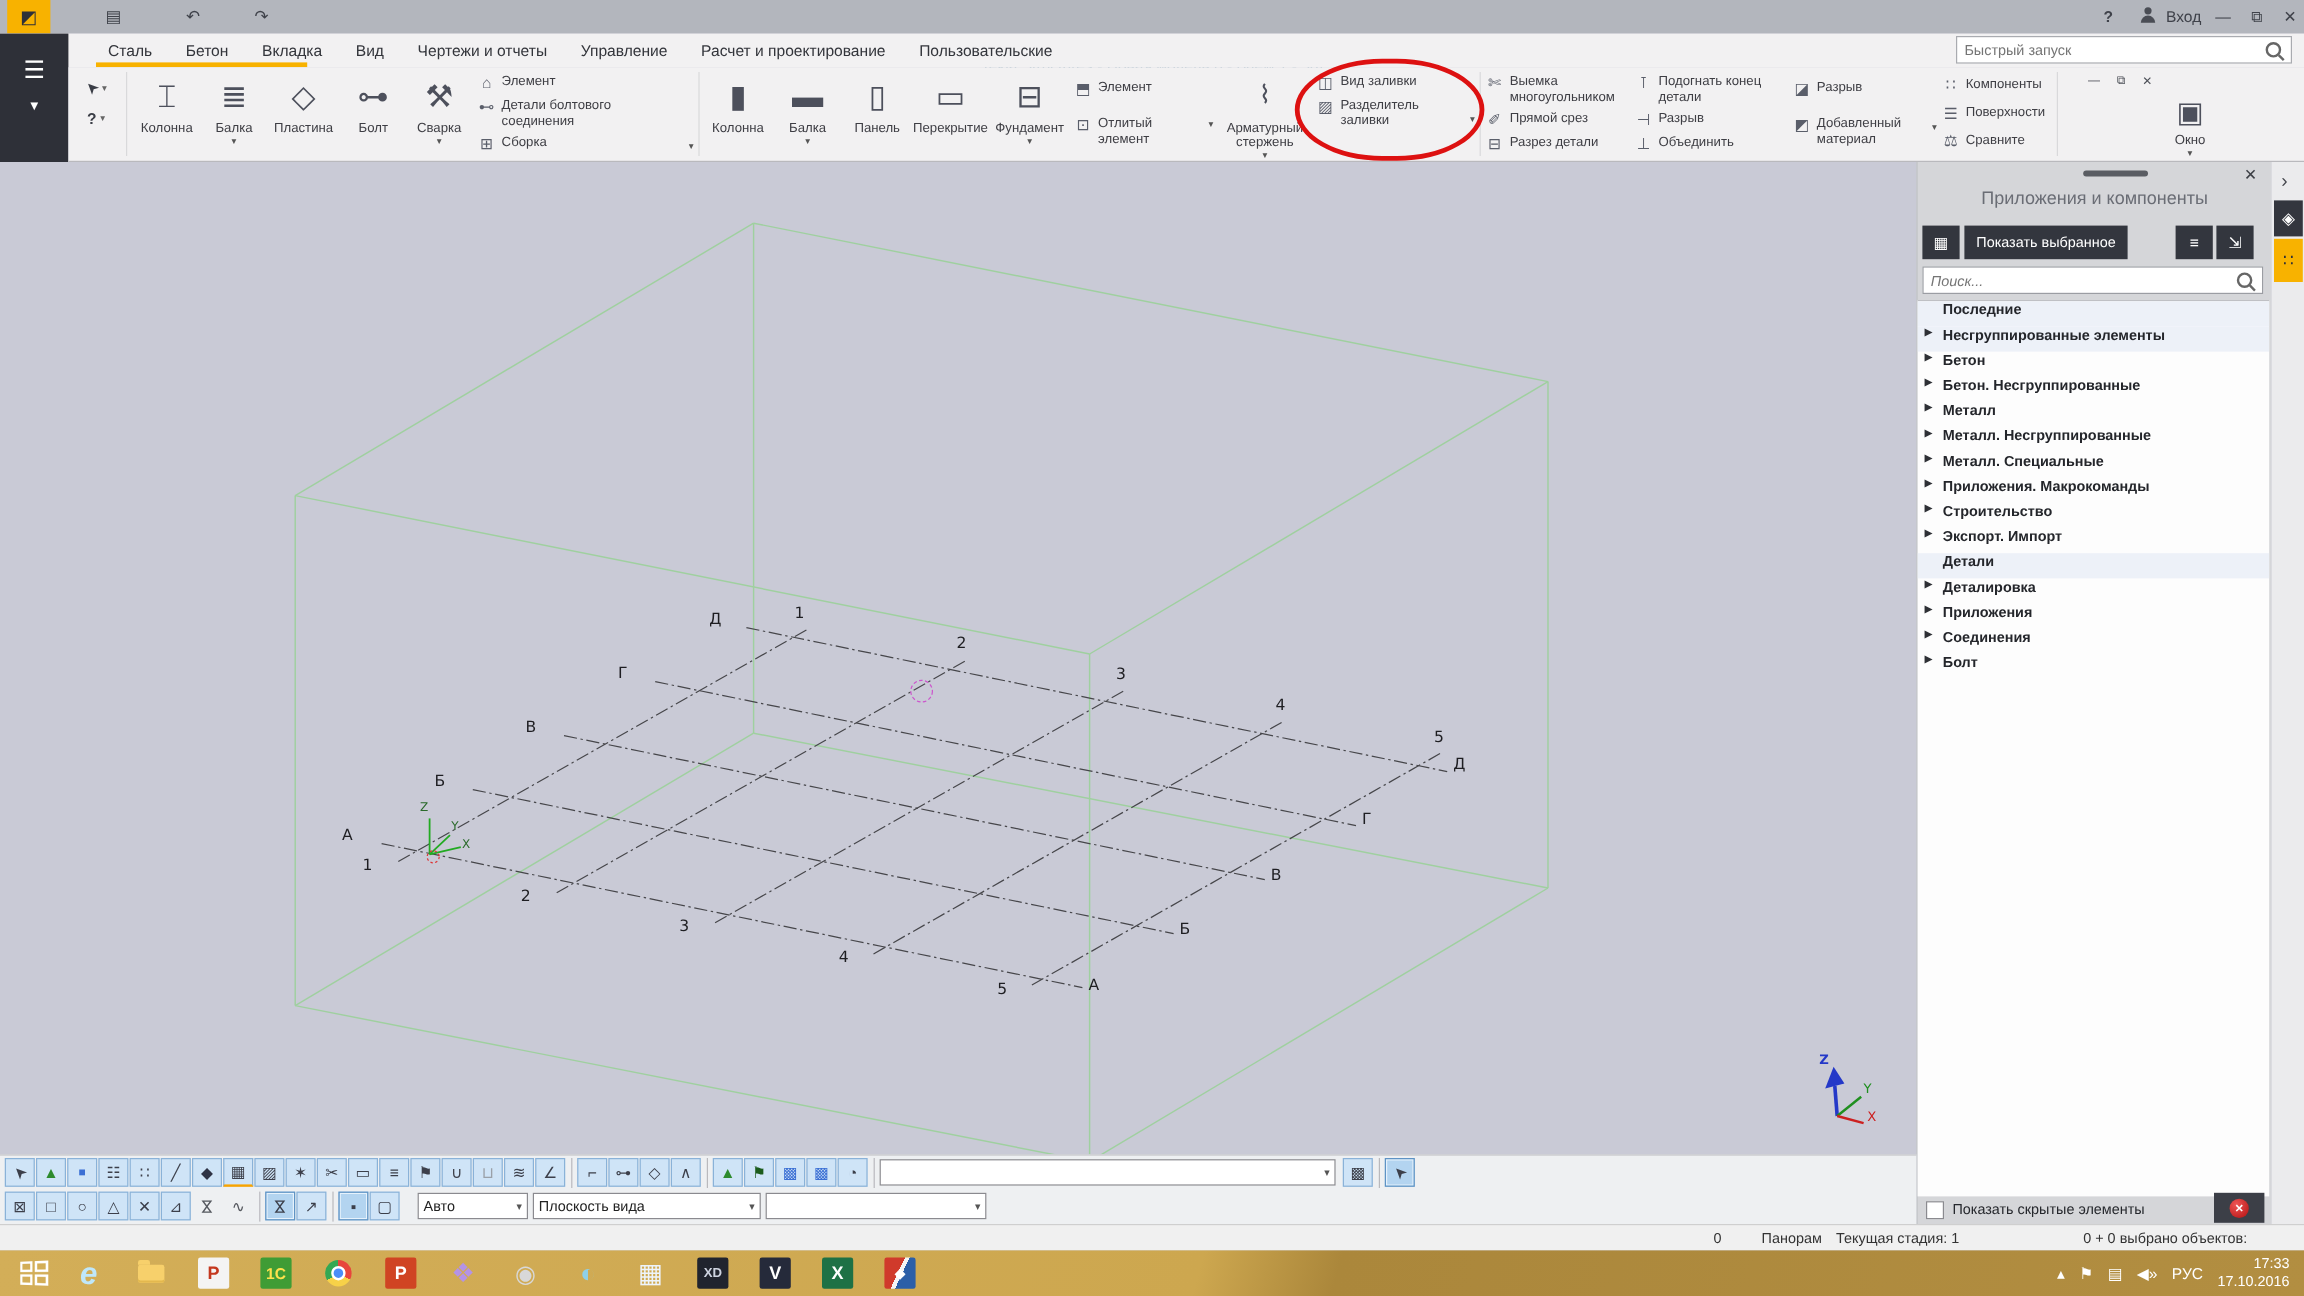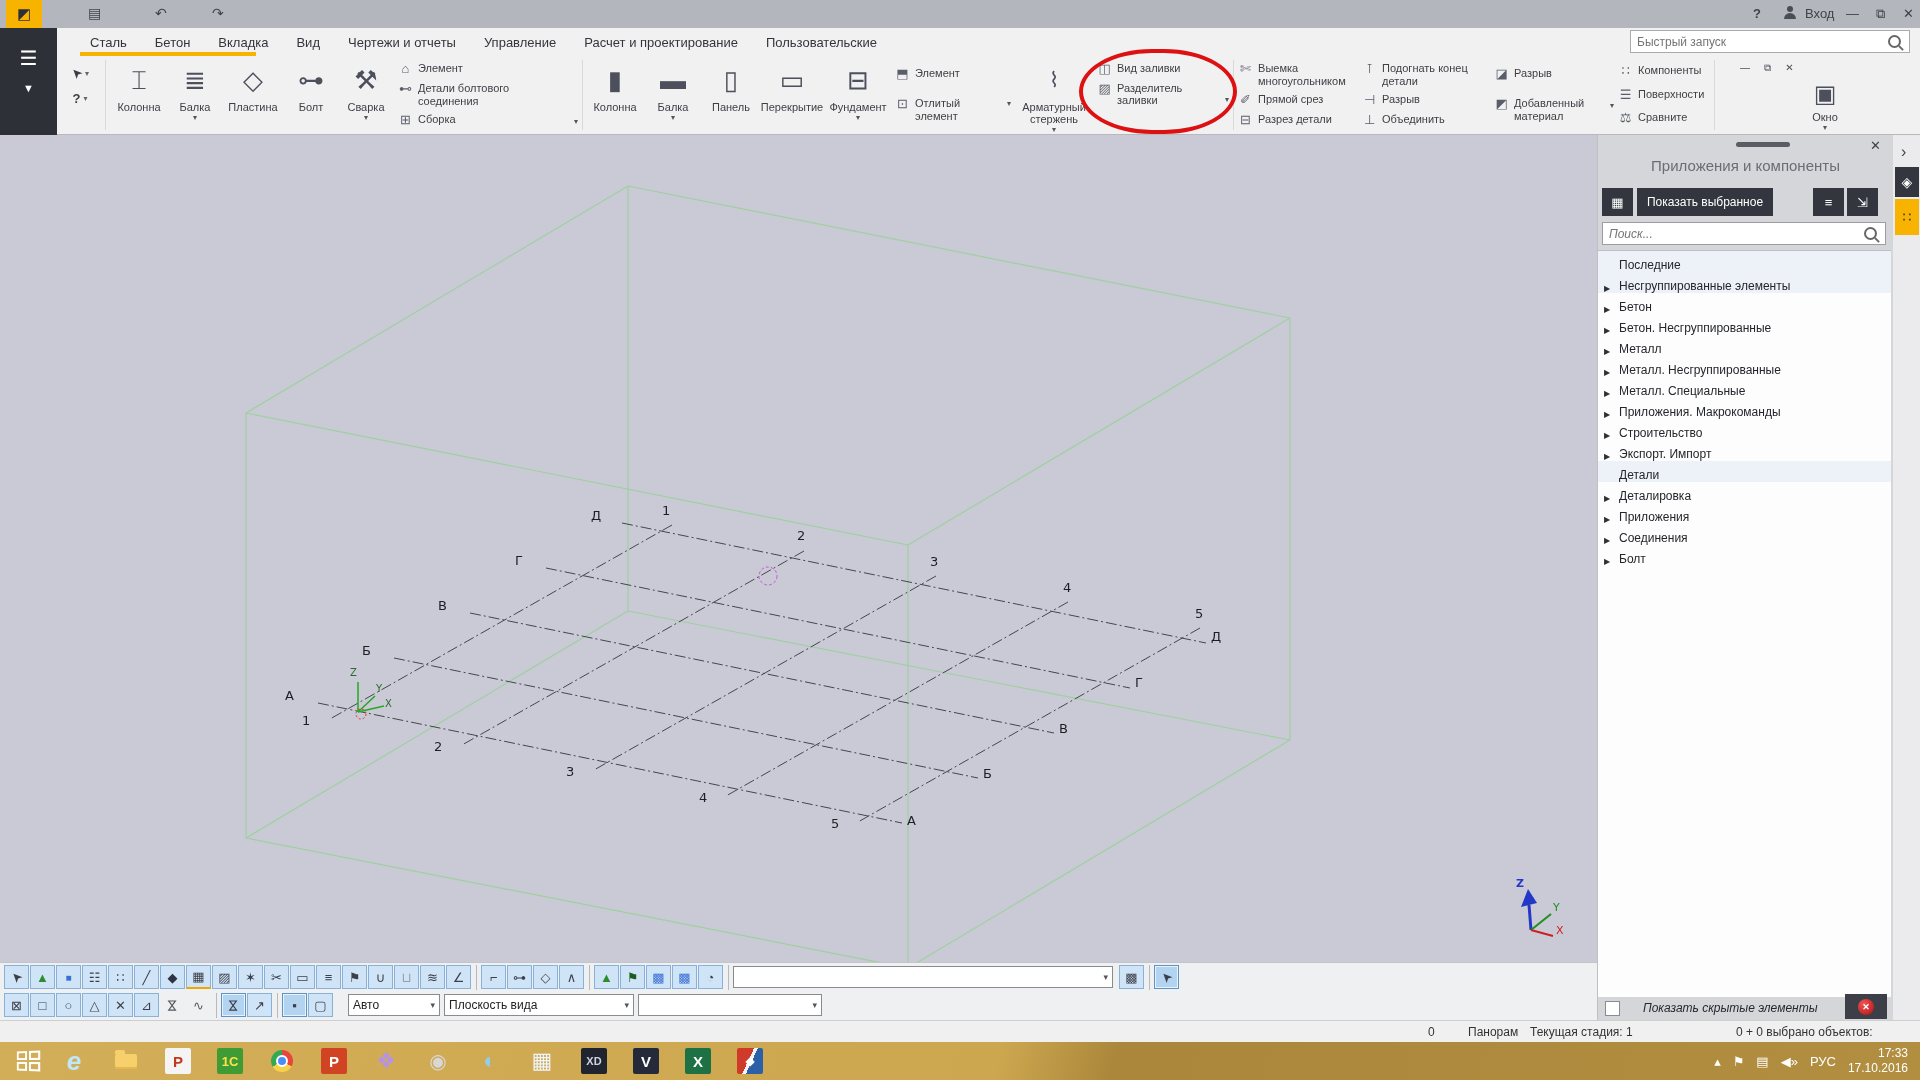--- a/index.html
+++ b/index.html
@@ -63,25 +63,25 @@
 
   
   .side-panel{left:1597px;top:135px;width:296px;height:885px;background:#d5d6d9;box-sizing:border-box;border-left:1px solid #bfc0c4;}
   .sp-handle{left:138px;top:7px;width:54px;height:5px;border-radius:3px;background:#5a5d63;position:absolute;}
   .sp-close{position:absolute;right:12px;top:3px;font-size:13px;color:#3c3f45;}
   .sp-title{position:absolute;left:0;top:22px;width:100%;text-align:center;font-size:15px;color:#6a6d75;}
   .pbtn{position:absolute;background:#33363e;color:#fff;display:flex;align-items:center;justify-content:center;font-size:13px;cursor:default;}
   .sp-search{position:absolute;left:4px;top:87px;width:282px;height:21px;background:#fff;border:1px solid #9b9da3;display:flex;align-items:center;}
   .sp-search input{border:0;outline:0;flex:1;font-size:12px;font-style:italic;color:#777;padding:0 6px;background:transparent;font-family:"Liberation Sans",sans-serif;}
   .sp-list{position:absolute;left:0;top:115px;width:293px;height:746px;background:#fdfdfd;border-top:1px solid #bfc0c4;overflow:hidden;}
-  .prow{height:21px;display:flex;align-items:flex-end;font-size:12px;color:#24262b;padding-left:6px;gap:7px;cursor:default;}
+  .prow{height:21px;display:flex;align-items:flex-start;font-size:12px;color:#24262b;padding-left:6px;gap:7px;cursor:default;font-weight:bold;}
   .prow.shade{background:#edf1f8;}
   .parr{font-size:8px;color:#2e3035;width:8px;}
   .parr.hide{visibility:hidden;}
-  .sp-hidden-row{position:absolute;left:0;bottom:0;width:100%;height:24px;display:flex;align-items:center;gap:23px;padding-left:7px;box-sizing:border-box;font-style:italic;}
+  .sp-hidden-row{position:absolute;left:0;bottom:0;width:100%;height:24px;display:flex;align-items:center;gap:7px;padding-left:7px;box-sizing:border-box;}
   .cb{width:13px;height:13px;background:#fff;border:1px solid #8a8a8f;flex:none;}
   .sp-hidden-label{font-size:12px;color:#26282d;}
   .redx{position:absolute;right:6px;bottom:1px;width:42px;height:25px;background:#3c3f47;display:flex;align-items:center;justify-content:center;}
   .redx .dot{width:16px;height:16px;border-radius:50%;background:radial-gradient(circle at 35% 30%,#f05555,#b01010);color:#fff;font-size:9px;display:flex;align-items:center;justify-content:center;font-weight:bold;}
 
   
   .strip{left:1893px;top:135px;width:27px;height:885px;background:#ebebed;}
   .strip .chev{position:absolute;left:8px;top:8px;font-size:16px;color:#44464c;}
   .strip .sbtn{position:absolute;left:2px;width:24px;height:30px;display:flex;align-items:center;justify-content:center;font-size:14px;}
   .sbtn.dark{top:32px;background:#33363e;color:#fff;}

